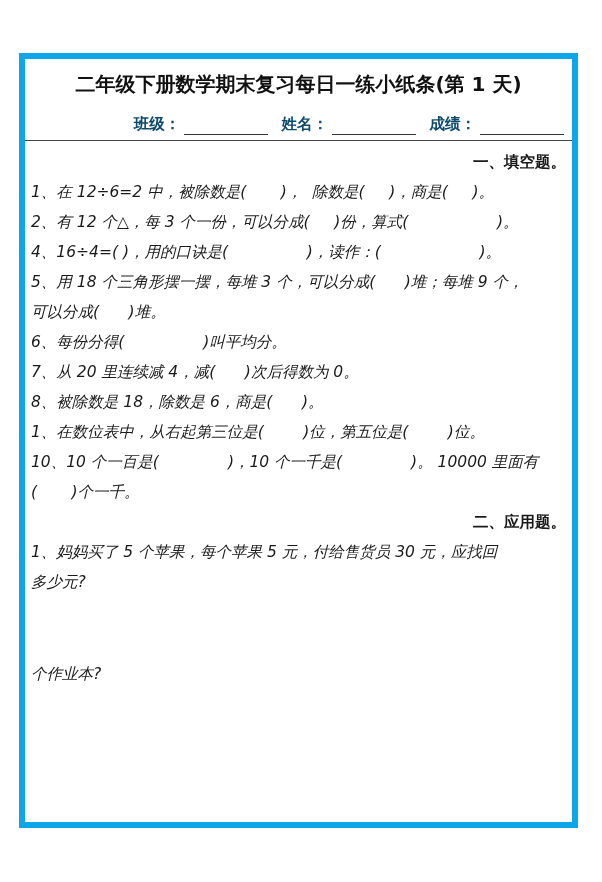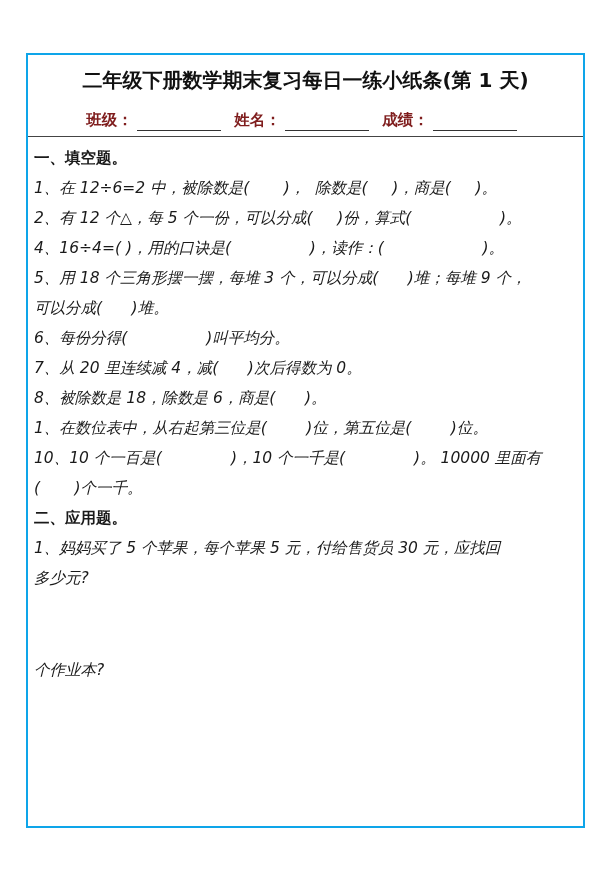--- a/index.html
+++ b/index.html
@@ -1,49 +1,49 @@
 <!DOCTYPE html>
 <html><head>
 <meta charset="utf-8">
 <style>
   html, body { margin: 0; padding: 0; background: #ffffff; }
   body { width: 602px; height: 882px; position: relative; overflow: hidden;
          font-family: "DejaVu Sans", "Liberation Sans", sans-serif; color: #1a1a1a; }
   .sheet { position: absolute; left: 19px; top: 53px; width: 559px; height: 775px;
-           border: 2px solid #0ea5e9; box-sizing: border-box; margin-left: 7px; }
+           border: 6px solid #0ea5e9; box-sizing: border-box; }
   .header { height: 81px; border-bottom: 1px solid #444; position: relative; }
   .title { position: absolute; left: 0; right: 0; top: 12px; text-align: center;
            font-size: 20px; font-weight: bold; letter-spacing: 0px; color: #111; }
-  .info { position: absolute; left: 0; right: 0; top: 55px; text-align: center;
-          font-size: 15.5px; font-weight: bold; color: #7f1d1d; }
+  .info { position: absolute; left: 0; right: 0; top: 55px; text-align: right;
+          font-size: 15.5px; font-weight: bold; color: #0c4a6e; }
   .info .lbl { display: inline-block; }
   .info .blank { display: inline-block; width: 84px; border-bottom: 1px solid #333;
                  height: 16px; vertical-align: bottom; margin: 0 8px 0 4px; }
   .body { padding: 6px 6px 0 6px; font-size: 15.5px; line-height: 30px; }
-  .sec { font-weight: bold; font-size: 15.5px; }
+  .sec { font-weight: bold; font-size: 15.5px; text-align: right; }
   .q { white-space: pre; font-style: italic; }
   .gap { height: 62px; }
 </style>
 </head>
 <body>
 
 <div class="sheet">
   <div class="header">
     <div class="title">二年级下册数学期末复习每日一练小纸条(第 1 天)</div>
     <div class="info">
       <span class="lbl">班级：</span><span class="blank"></span>
       <span class="lbl">姓名：</span><span class="blank"></span>
       <span class="lbl">成绩：</span><span class="blank"></span>
     </div>
   </div>
 
   <div class="body">
     <div class="sec">一、填空题。</div>
     <div class="q">1、在 12÷6=2 中，被除数是(       )，  除数是(     )，商是(     )。</div>
-    <div class="q">2、有 12 个△，每 5 个一份，可以分成(     )份，算式(                  )。</div>
+    <div class="q">2、有 12 个△，每 3 个一份，可以分成(     )份，算式(                  )。</div>
     <div class="q">4、16÷4=( )，用的口诀是(                )，读作：(                    )。</div>
     <div class="q">5、用 18 个三角形摆一摆，每堆 3 个，可以分成(      )堆；每堆 9 个，</div>
     <div class="q">可以分成(      )堆。</div>
     <div class="q">6、每份分得(                )叫平均分。</div>
     <div class="q">7、从 20 里连续减 4，减(      )次后得数为 0。</div>
     <div class="q">8、被除数是 18，除数是 6，商是(      )。</div>
     <div class="q">1、在数位表中，从右起第三位是(        )位，第五位是(        )位。</div>
     <div class="q">10、10 个一百是(              )，10 个一千是(              )。 10000 里面有</div>
     <div class="q">(       )个一千。</div>
 

